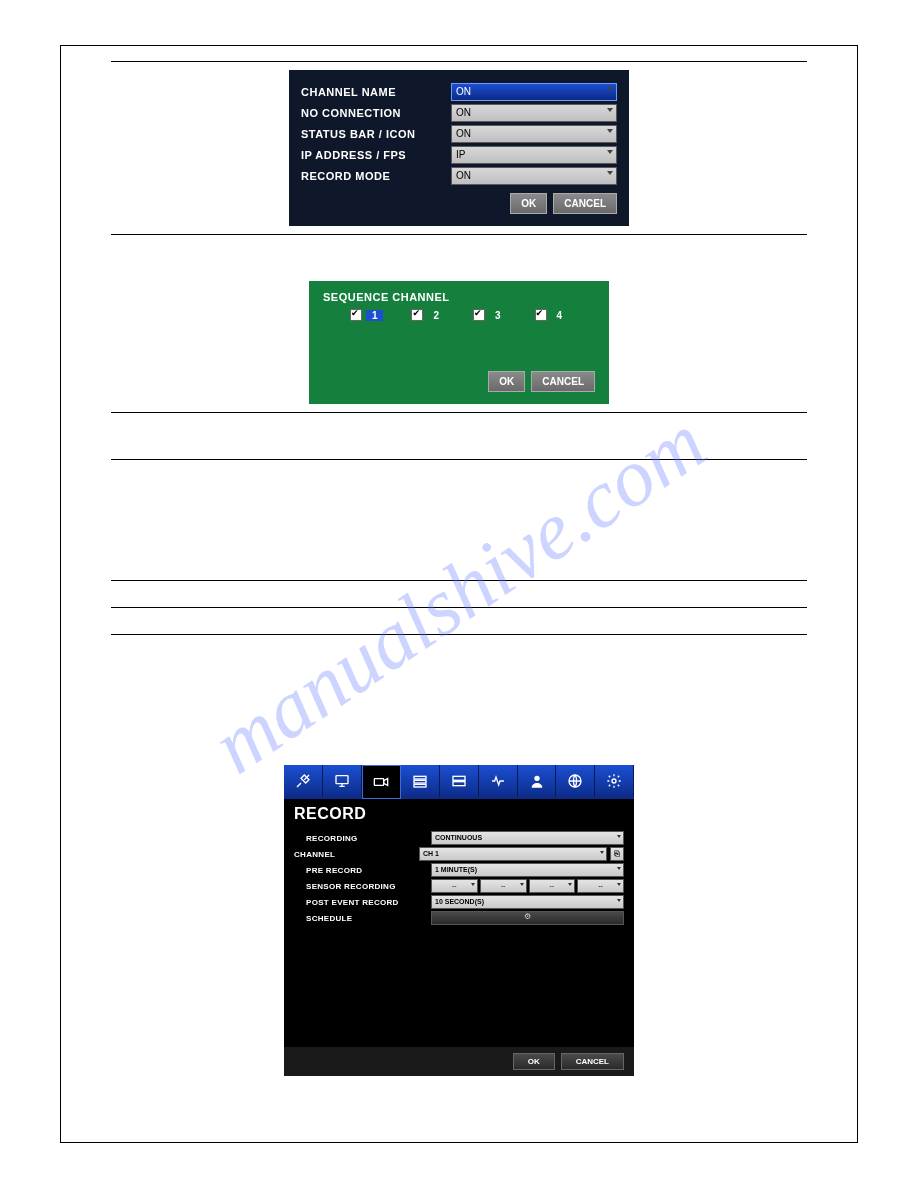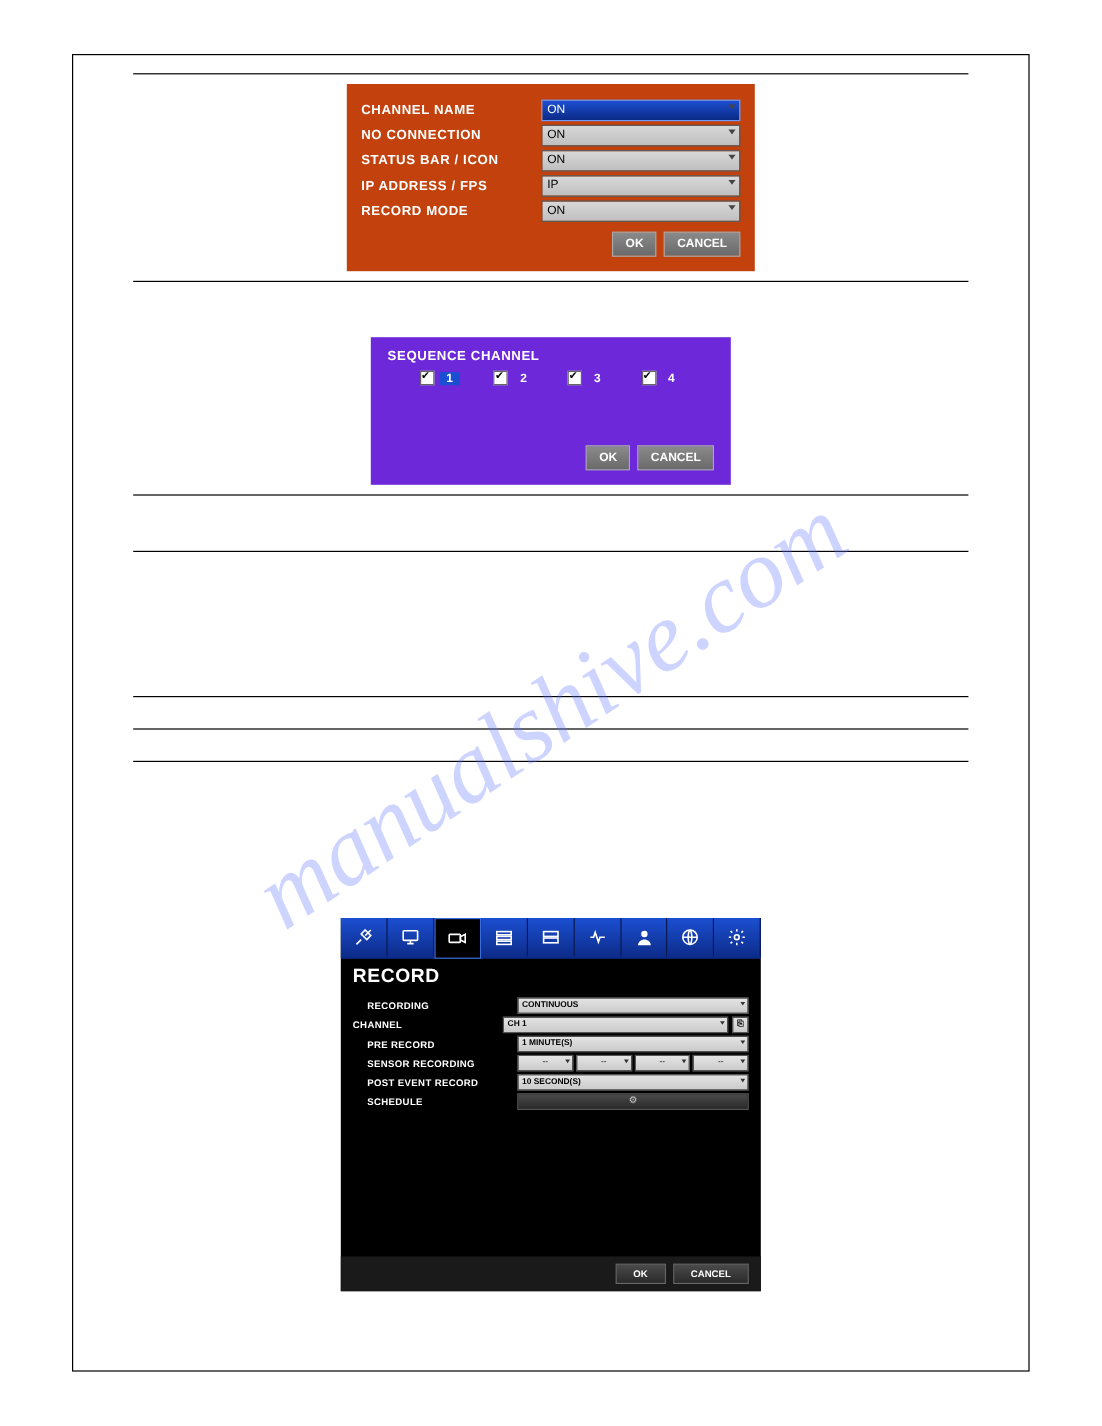--- a/index.html
+++ b/index.html
@@ -1,27 +1,27 @@
 <!DOCTYPE html>
 <html><head>
 <meta charset="utf-8">
 <style>
   body{margin:0;padding:0;background:#fff;font-family:Arial,Helvetica,sans-serif}
   .page{width:918px;height:1188px;margin:0 auto;background:#fff;position:relative;box-sizing:border-box;padding:45px 60px}
   .inner{border:1px solid #000;height:100%;box-sizing:border-box;padding:15px 50px;position:relative}
   .hr{border-top:1px solid #000;width:100%}
-  .panel1{width:340px;margin:0 auto;background:#c2410c;padding:10px 12px 12px 12px;box-sizing:border-box}
+  .panel1{width:340px;margin:0 auto;background:#0f172a;padding:10px 12px 12px 12px;box-sizing:border-box}
   .row1{display:flex;align-items:center;margin:3px 0}
   .lbl1{color:#fff;font-weight:bold;font-size:11px;width:150px;letter-spacing:.5px}
   .sel1{flex:1;background:linear-gradient(#d8d8d8,#bfbfbf);border:1px solid #5a5a5a;height:16px;font-size:10px;font-weight:normal;padding-left:4px;color:#000;position:relative;line-height:15px}
   .sel1.active{background:linear-gradient(#1b4fd1,#0c2a86);border:1px solid #6b9bff;color:#fff}
   .sel1::after{content:"";position:absolute;right:3px;top:3px;width:0;height:0;border-left:3px solid transparent;border-right:3px solid transparent;border-top:4px solid #444}
   .btnrow{display:flex;justify-content:flex-end;gap:6px;margin-top:8px}
   .btn{background:linear-gradient(#8a8a8a,#6a6a6a);color:#fff;border:1px solid #aaa;font-size:10px;font-weight:bold;padding:4px 10px;cursor:pointer}
-  .panel2{width:300px;margin:0 auto;background:#6d28d9;padding:10px 14px 12px 14px;box-sizing:border-box}
+  .panel2{width:300px;margin:0 auto;background:#15803d;padding:10px 14px 12px 14px;box-sizing:border-box}
   .seqtitle{color:#fff;font-weight:bold;font-size:11px;letter-spacing:.5px;margin-bottom:6px}
   .chkrow{display:flex;justify-content:center;gap:28px;margin:6px 0 50px 0}
   .chk{display:flex;align-items:center;gap:4px}
   .chkbox{width:10px;height:10px;background:#fff;border:1px solid #666;position:relative}
   .chkbox.on::after{content:"✔";position:absolute;font-size:9px;top:-2px;left:0;color:#000}
   .chklbl{color:#fff;font-size:10px;font-weight:bold;padding:0 6px}
   .chklbl.hl{background:#1b4fd1}
   .panel3{width:350px;margin:0 auto;background:#000;box-sizing:border-box}
   .toolbar{display:flex;background:linear-gradient(#1b4fd1,#0c2a86)}
   .ticon{flex:1;height:32px;display:flex;justify-content:center;align-items:center;border-right:1px solid #0a1a50;color:#fff}

